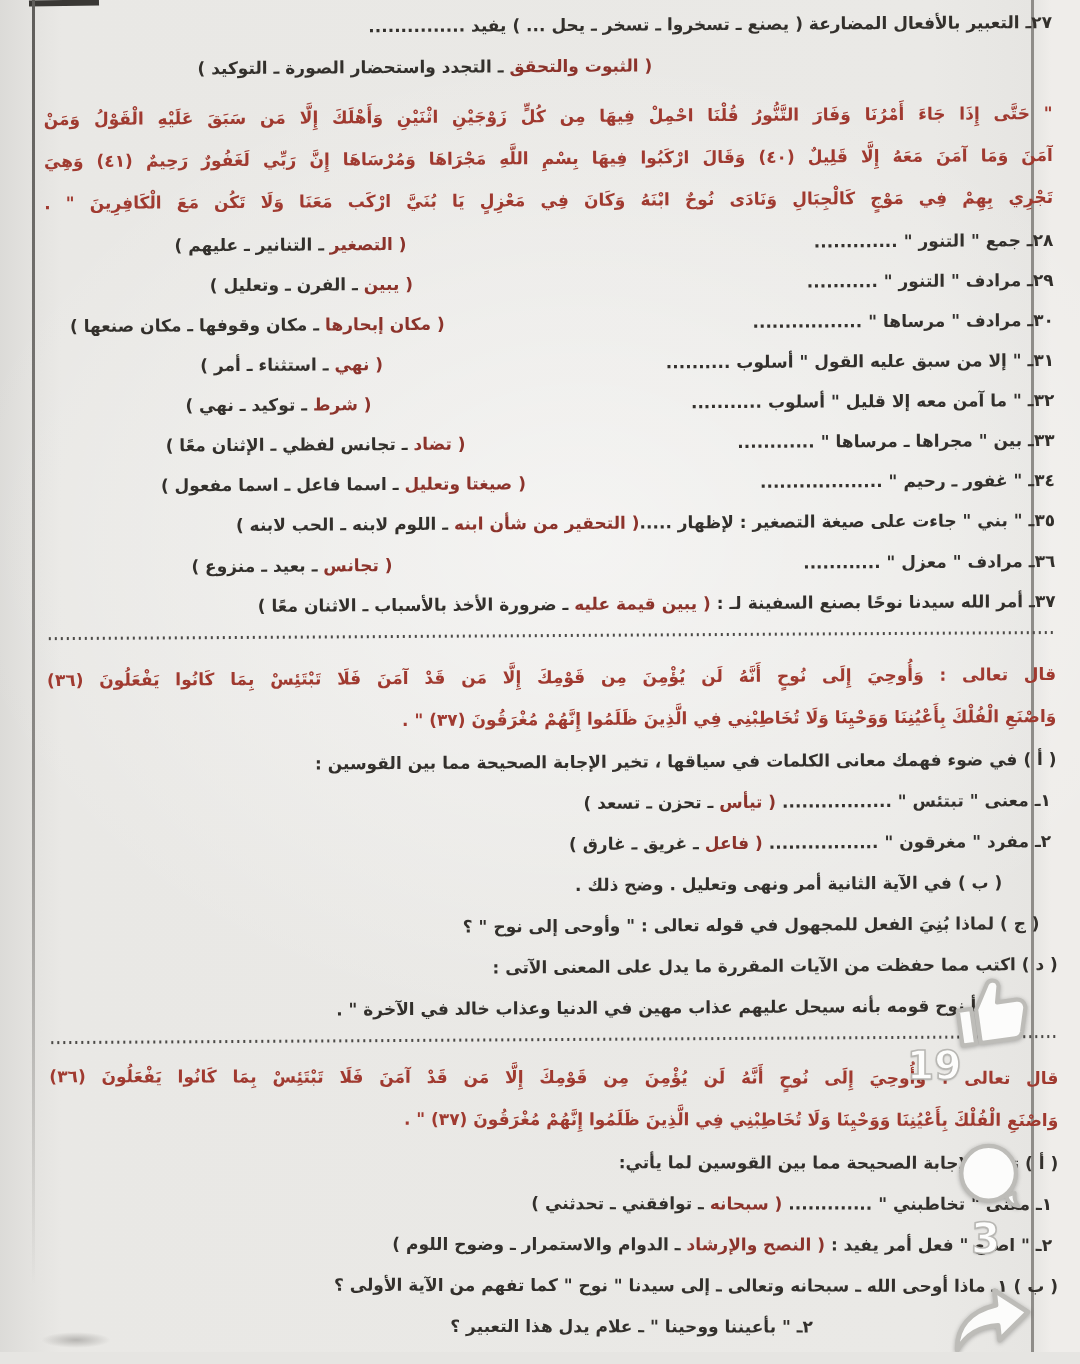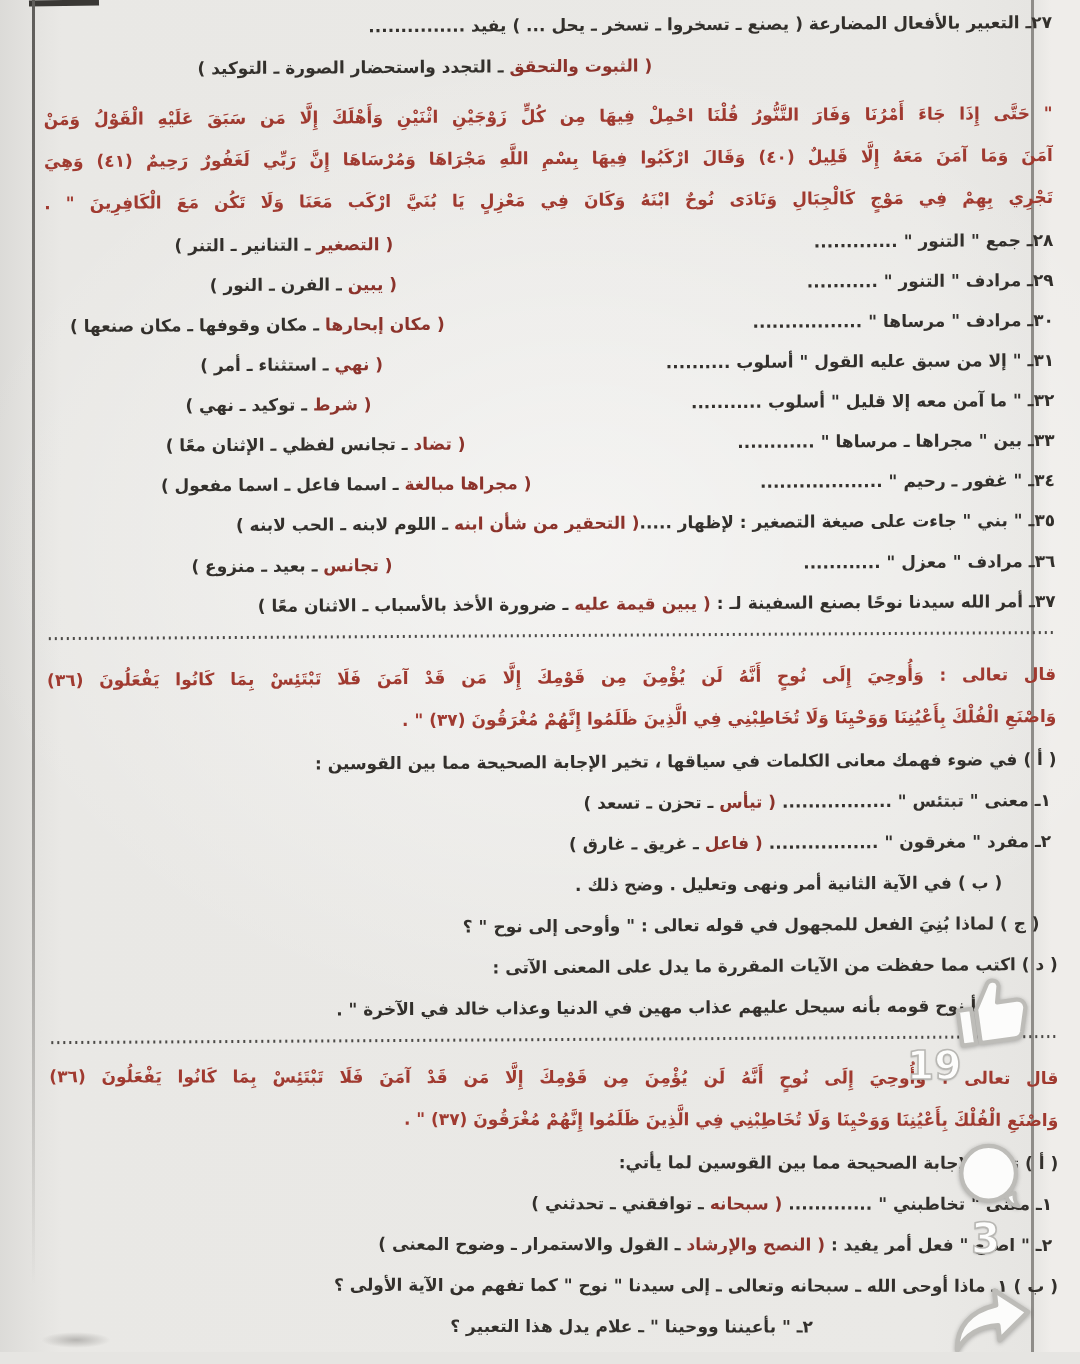--- a/index.html
+++ b/index.html
@@ -85,26 +85,26 @@
     </div>
 
     <div class="verse-block">
       <div class="verse-ln">" حَتَّى إِذَا جَاءَ أَمْرُنَا وَفَارَ التَّنُّورُ قُلْنَا احْمِلْ فِيهَا مِن كُلٍّ زَوْجَيْنِ اثْنَيْنِ وَأَهْلَكَ إِلَّا مَن سَبَقَ عَلَيْهِ الْقَوْلُ وَمَنْ</div>
       <div class="verse-ln">آمَنَ وَمَا آمَنَ مَعَهُ إِلَّا قَلِيلٌ (٤٠) وَقَالَ ارْكَبُوا فِيهَا بِسْمِ اللَّهِ مَجْرَاهَا وَمُرْسَاهَا إِنَّ رَبِّي لَغَفُورٌ رَحِيمٌ (٤١) وَهِيَ</div>
       <div class="verse-ln">تَجْرِي بِهِمْ فِي مَوْجٍ كَالْجِبَالِ وَنَادَى نُوحٌ ابْنَهُ وَكَانَ فِي مَعْزِلٍ يَا بُنَيَّ ارْكَب مَعَنَا وَلَا تَكُن مَعَ الْكَافِرِينَ " .</div>
     </div>
 
     <div class="row r28">
       <span>٢٨ـ جمع " التنور " .............</span>
-      <span><span class="red">( التصغير</span><span> ـ التنانير ـ التنر )</span></span>
+      <span><span class="red">( التصغير</span><span> ـ التنانير ـ عليهم )</span></span>
     </div>
 
     <div class="row r29">
       <span>٢٩ـ مرادف " التنور " ...........</span>
-      <span><span class="red">( يبين</span><span> ـ الفرن ـ النور )</span></span>
+      <span><span class="red">( يبين</span><span> ـ الفرن ـ وتعليل )</span></span>
     </div>
 
     <div class="row r30">
       <span>٣٠ـ مرادف " مرساها " .................</span>
       <span><span class="red">( مكان إبحارها</span><span> ـ مكان وقوفها ـ مكان صنعها )</span></span>
     </div>
 
     <div class="row r31">
       <span>٣١ـ " إلا من سبق عليه القول " أسلوب ..........</span>
       <span><span class="red">( نهي</span><span> ـ استثناء ـ أمر )</span></span>
@@ -115,21 +115,21 @@
       <span><span class="red">( شرط</span><span> ـ توكيد ـ نهي )</span></span>
     </div>
 
     <div class="row r33">
       <span>٣٣ـ بين " مجراها ـ مرساها "  ............</span>
       <span><span class="red">( تضاد</span><span> ـ تجانس لفظي ـ الإثنان معًا )</span></span>
     </div>
 
     <div class="row r34">
       <span>٣٤ـ " غفور ـ رحيم " ...................</span>
-      <span><span class="red">( مجراها مبالغة</span><span> ـ اسما فاعل ـ اسما مفعول )</span></span>
+      <span><span class="red">( صيغتا وتعليل</span><span> ـ اسما فاعل ـ اسما مفعول )</span></span>
     </div>
 
     <div class="ln">
       <span>٣٥ـ " بني " جاءت على صيغة التصغير : لإظهار .....</span><span class="red">( التحقير من شأن ابنه</span><span> ـ اللوم لابنه ـ الحب لابنه )</span>
     </div>
 
     <div class="row r36">
       <span>٣٦ـ مرادف " معزل " ............</span>
       <span><span class="red">( تجانس</span><span> ـ بعيد ـ منزوع )</span></span>
     </div>
@@ -163,21 +163,21 @@
     <div class="s3-block">
       <div class="verse-block">
         <div class="verse-ln">قال تعالى : وَأُوحِيَ إِلَى نُوحٍ أَنَّهُ لَن يُؤْمِنَ مِن قَوْمِكَ إِلَّا مَن قَدْ آمَنَ فَلَا تَبْتَئِسْ بِمَا كَانُوا يَفْعَلُونَ (٣٦)</div>
         <div class="verse-ln last-right">وَاصْنَعِ الْفُلْكَ بِأَعْيُنِنَا وَوَحْيِنَا وَلَا تُخَاطِبْنِي فِي الَّذِينَ ظَلَمُوا إِنَّهُمْ مُغْرَقُونَ (٣٧) " .</div>
       </div>
       <div class="ln">( أ ) تخيّر الإجابة الصحيحة مما بين القوسين لما يأتي:</div>
       <div class="ln mr6">
         <span>١ـ معنى " تخاطبني " .............  </span><span class="red">( سبحانه</span><span> ـ توافقني ـ تحدثني )</span>
       </div>
       <div class="ln mr6">
-        <span>٢ـ " اصنع " فعل أمر يفيد : </span><span class="red">( النصح والإرشاد</span><span> ـ القول والاستمرار ـ وضوح المعنى )</span>
+        <span>٢ـ " اصنع " فعل أمر يفيد : </span><span class="red">( النصح والإرشاد</span><span> ـ الدوام والاستمرار ـ وضوح اللوم )</span>
       </div>
       <div class="ln">( ب ) ١ـ ماذا أوحى الله ـ سبحانه وتعالى ـ إلى سيدنا " نوح " كما تفهم من الآية الأولى ؟</div>
       <div class="ln mr245">٢ـ " بأعيننا ووحينا " ـ علام يدل هذا التعبير ؟</div>
     </div>
 
   </div>
 
   <div class="overlay-item like-wrap">
     <svg class="icon-svg" width="84" height="92" viewBox="0 0 32 32" style="transform:rotate(-8deg);">
       <path d="M3.5 13.8h5.2v13.4H3.5z M10.5 27.2V14.3l5.4-9c.4-.7 1.1-1.1 2-1.1 1.3 0 2.3 1 2.3 2.3 0 .2 0 .4-.1.6l-1.3 5.6h7.4c1.7 0 3 1.3 3 3 0 .3 0 .5-.1.8l-2.4 8.5c-.4 1.3-1.6 2.2-3 2.2H10.5z" fill="#fcfcfb" stroke="#bdbcb8" stroke-width="1.6" stroke-linejoin="round"></path>

